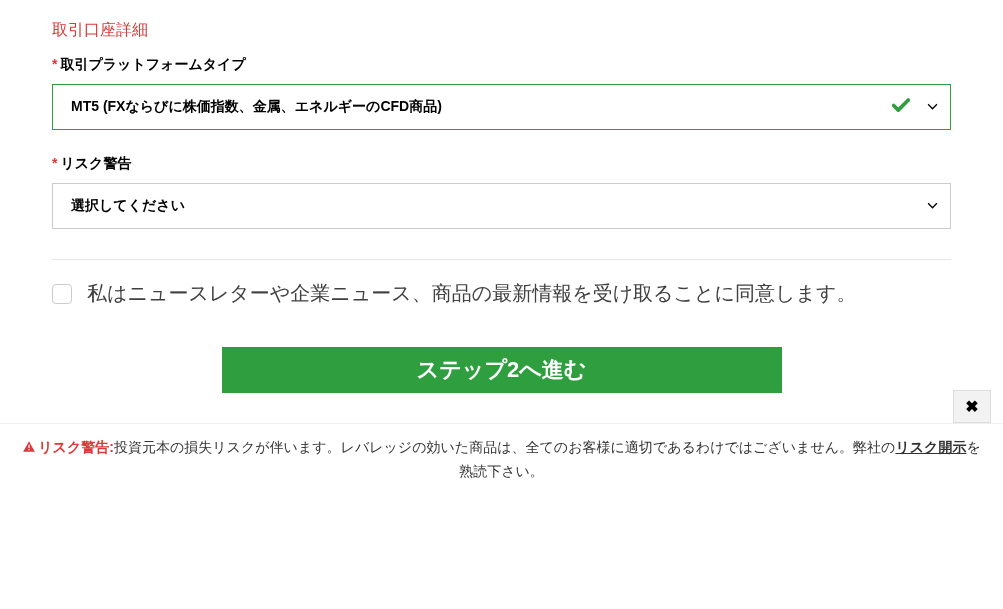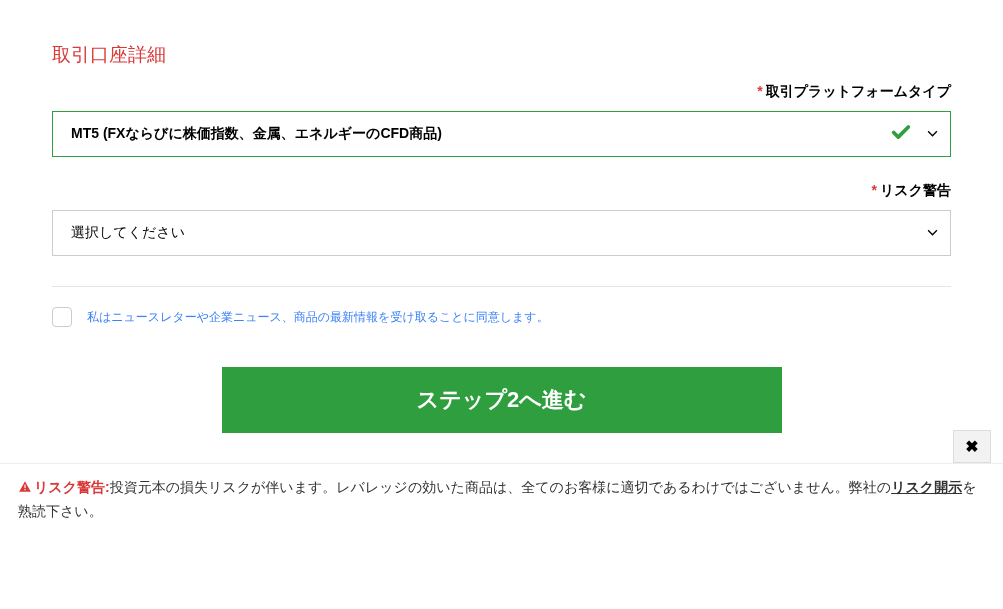--- a/index.html
+++ b/index.html
@@ -1,35 +1,35 @@
 <!DOCTYPE html>
 <html><head>
   <meta charset="utf-8">
   <style>
     * { box-sizing: border-box; margin: 0; padding: 0; }
     body { font-family: -apple-system, BlinkMacSystemFont, "Segoe UI", "Hiragino Sans", "Meiryo", sans-serif; background: #fff; width: 1003px; }
     .container { padding: 20px 52px 0 52px; }
-    .section-title { color: #d93939; font-size: 19px; font-weight: 500; margin-bottom: 15px; margin-top: 22px; }
+    .section-title { color: #d93939; font-size: 16px; font-weight: 500; margin-bottom: 15px; }
     .field { margin-bottom: 25px; }
-    .label { font-size: 14px; font-weight: bold; color: #000; margin-bottom: 10px; display: block; text-align: right; }
+    .label { font-size: 14px; font-weight: bold; color: #000; margin-bottom: 10px; display: block; }
     .req { color: #d93939; margin-right: 3px; }
     .select-wrap { position: relative; width: 100%; }
     .select-wrap.valid { border: 1.5px solid #2e9e3f; }
     .select-wrap.empty { border: 1px solid #ccc; }
     .select-inner { display: flex; align-items: center; padding: 13px 18px; font-size: 14px; font-weight: bold; position: relative; }
-    .select-inner.empty-val { font-weight: normal; }
+    .select-inner.empty-val { font-weight: bold; }
     .check-icon { position: absolute; right: 38px; top: 50%; transform: translateY(-50%); }
     .caret-icon { position: absolute; right: 12px; top: 50%; transform: translateY(-50%); }
     .divider { border-top: 1px solid #e5e5e5; margin: 30px 0 20px 0; }
     .confirm-row { display: flex; align-items: center; gap: 15px; margin-bottom: 40px; }
     .checkbox { width: 20px; height: 20px; border: 1.5px solid #ccc; border-radius: 4px; background: #fff; flex-shrink: 0; }
-    .checkbox-label { font-size: 12px; color: #3b82f6; }
+    .checkbox-label { font-size: 20px; color: #404040; }
     .btn-row { text-align: center; margin-bottom: 30px; }
-    .btn-next { background: #2e9e3f; color: #fff; border: none; font-size: 22px; font-weight: bold; padding: 18px 0; width: 560px; cursor: pointer; }
-    .risk-banner { background: #fff; border-top: 1px solid #eee; padding: 12px 18px; font-size: 14px; color: #333; position: relative; line-height: 1.6; }
+    .btn-next { background: #2e9e3f; color: #fff; border: none; font-size: 22px; font-weight: bold; padding: 8px 0; width: 560px; cursor: pointer; }
+    .risk-banner { background: #fff; border-top: 1px solid #eee; padding: 12px 18px; font-size: 14px; color: #333; position: relative; text-align: center; line-height: 1.6; }
     .risk-label { color: #d93939; font-weight: bold; }
     .risk-link { color: #333; font-weight: bold; text-decoration: underline; }
     .close-btn { position: absolute; top: -33px; right: 12px; width: 38px; height: 33px; background: #f2f2f2; border: 1px solid #ddd; display: flex; align-items: center; justify-content: center; cursor: pointer; font-size: 16px; font-weight: bold; }
     .warn-icon { display: inline-block; vertical-align: -2px; margin-right: 2px; }
     .risk-wrap { position: relative; }
   </style>
 </head>
 <body>
 
 <div class="container">

